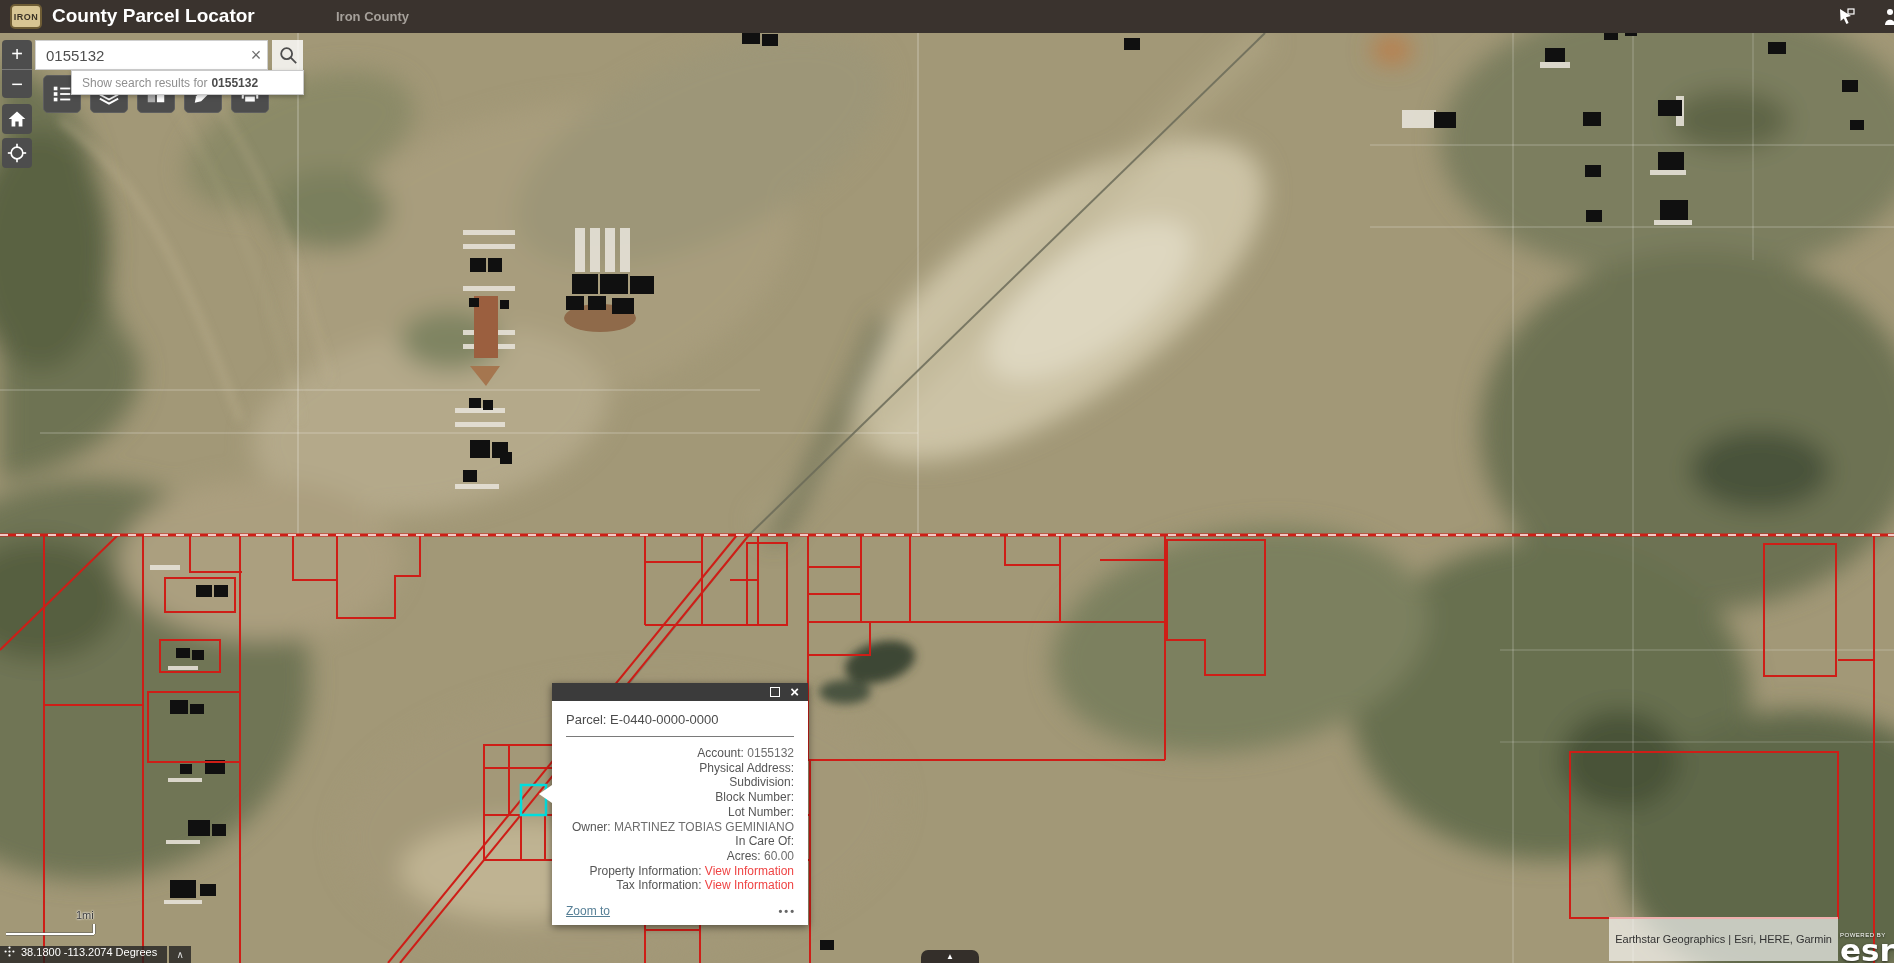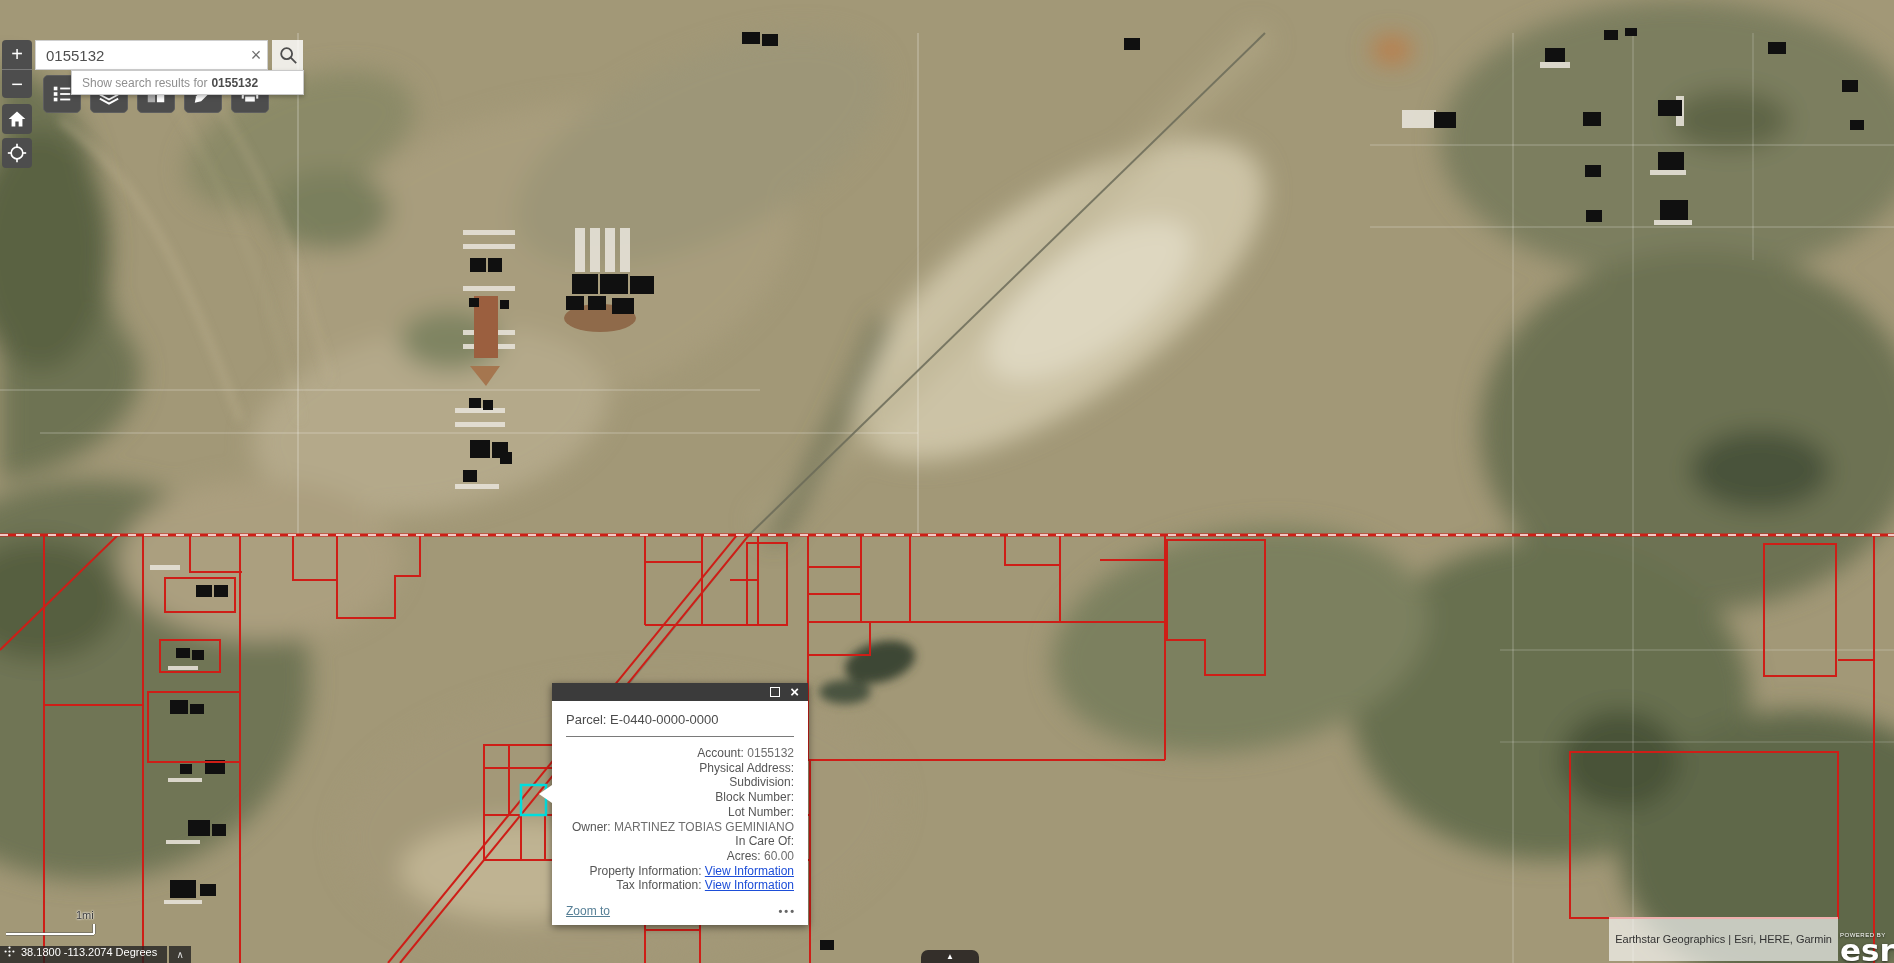--- a/index.html
+++ b/index.html
@@ -56,21 +56,21 @@
        border-right:13px solid #fff;}
   .p-titlebar{height:18px;background:#3b3b3b;display:flex;justify-content:flex-end;
        align-items:center;gap:10px;padding:0 9px;}
   .max-ico{width:8px;height:8px;border:1.5px solid #fff;cursor:pointer;}
   .close-ico{color:#fff;font-size:15px;line-height:10px;cursor:pointer;font-weight:bold;}
   .p-body{padding:11px 14px 0 14px;}
   .p-title{font-size:13px;color:#4c4c4c;}
   .p-hr{border:none;border-top:1px solid #7a7a7a;margin:9px 0 9px;}
   .p-row{font-size:12px;line-height:14.7px;color:#6e6e6e;white-space:nowrap;text-align:right;}
   .p-lab{color:#565656;}
-  a.vlink{color:#1d4ed8;text-decoration:underline;cursor:pointer;}
+  a.vlink{color:#ef4444;cursor:pointer;}
   .p-footer{position:absolute;left:14px;right:12px;bottom:7px;display:flex;
        justify-content:space-between;align-items:center;}
   .zoomto{font-size:12px;color:#567f96;text-decoration:underline;cursor:pointer;}
   .dots{color:#666;font-size:11px;letter-spacing:2px;font-weight:bold;cursor:pointer;}
 
   
   .scalebar{position:absolute;left:4px;bottom:22px;z-index:5;}
   .scale-label{position:absolute;left:72px;top:-6px;font-size:11px;color:#3a3a3a;
        text-shadow:0 0 2px #fff,0 0 2px #fff;}
   .coords-wrap{position:absolute;left:0;bottom:0;z-index:6;display:flex;gap:2px;align-items:flex-end;}
@@ -291,20 +291,39 @@
         <path d="M810,760 V963"></path>
       <path d="M734,872 H756 V894 H734 Z"></path>
         <path d="M741,879 H756"></path>
       <path d="M645,930 H700"></path>
     </g>
     <path d="M0,535 H1894" stroke="#ffffff" stroke-width="1.4" stroke-dasharray="8 8" fill="none"></path>
 
     <rect x="521" y="785" width="25" height="30" stroke="#00dede" stroke-width="2.5" fill="none"></rect>
   </svg>
 
+  <div class="hdr">
+    <div class="logo-badge">
+      <span>IRON</span>
+    </div>
+    <div class="hdr-title">County Parcel Locator</div>
+    <div class="hdr-county">Iron County</div>
+    <div class="hdr-ico" style="right:38px;">
+      <svg width="20" height="20" viewBox="0 0 20 20">
+        <path d="M4,2 L15,9 L10,10.3 L12.6,16 L10.4,17 L7.8,11.4 L4.6,14 Z" fill="#fff"></path>
+        <rect x="12" y="2" width="6" height="5" fill="none" stroke="#fff" stroke-width="1.2"></rect>
+      </svg>
+    </div>
+    <div class="hdr-ico" style="right:-6px;">
+      <svg width="20" height="20" viewBox="0 0 20 20">
+        <circle cx="10" cy="5" r="3" fill="#fff"></circle>
+        <path d="M5,18 C5,11 15,11 15,18 Z" fill="#fff"></path>
+      </svg>
+    </div>
+  </div>
 
   <div class="zoombox">
     <div class="zc">+</div>
     <div class="zc">−</div>
   </div>
   <div class="mapbtn" style="top:104px;">
     <svg width="20" height="20" viewBox="0 0 24 24">
       <path d="M12,3 L22,12 H18.5 V21 H14 V15 H10 V21 H5.5 V12 H2 Z" fill="#fff"></path>
     </svg>
   </div>

